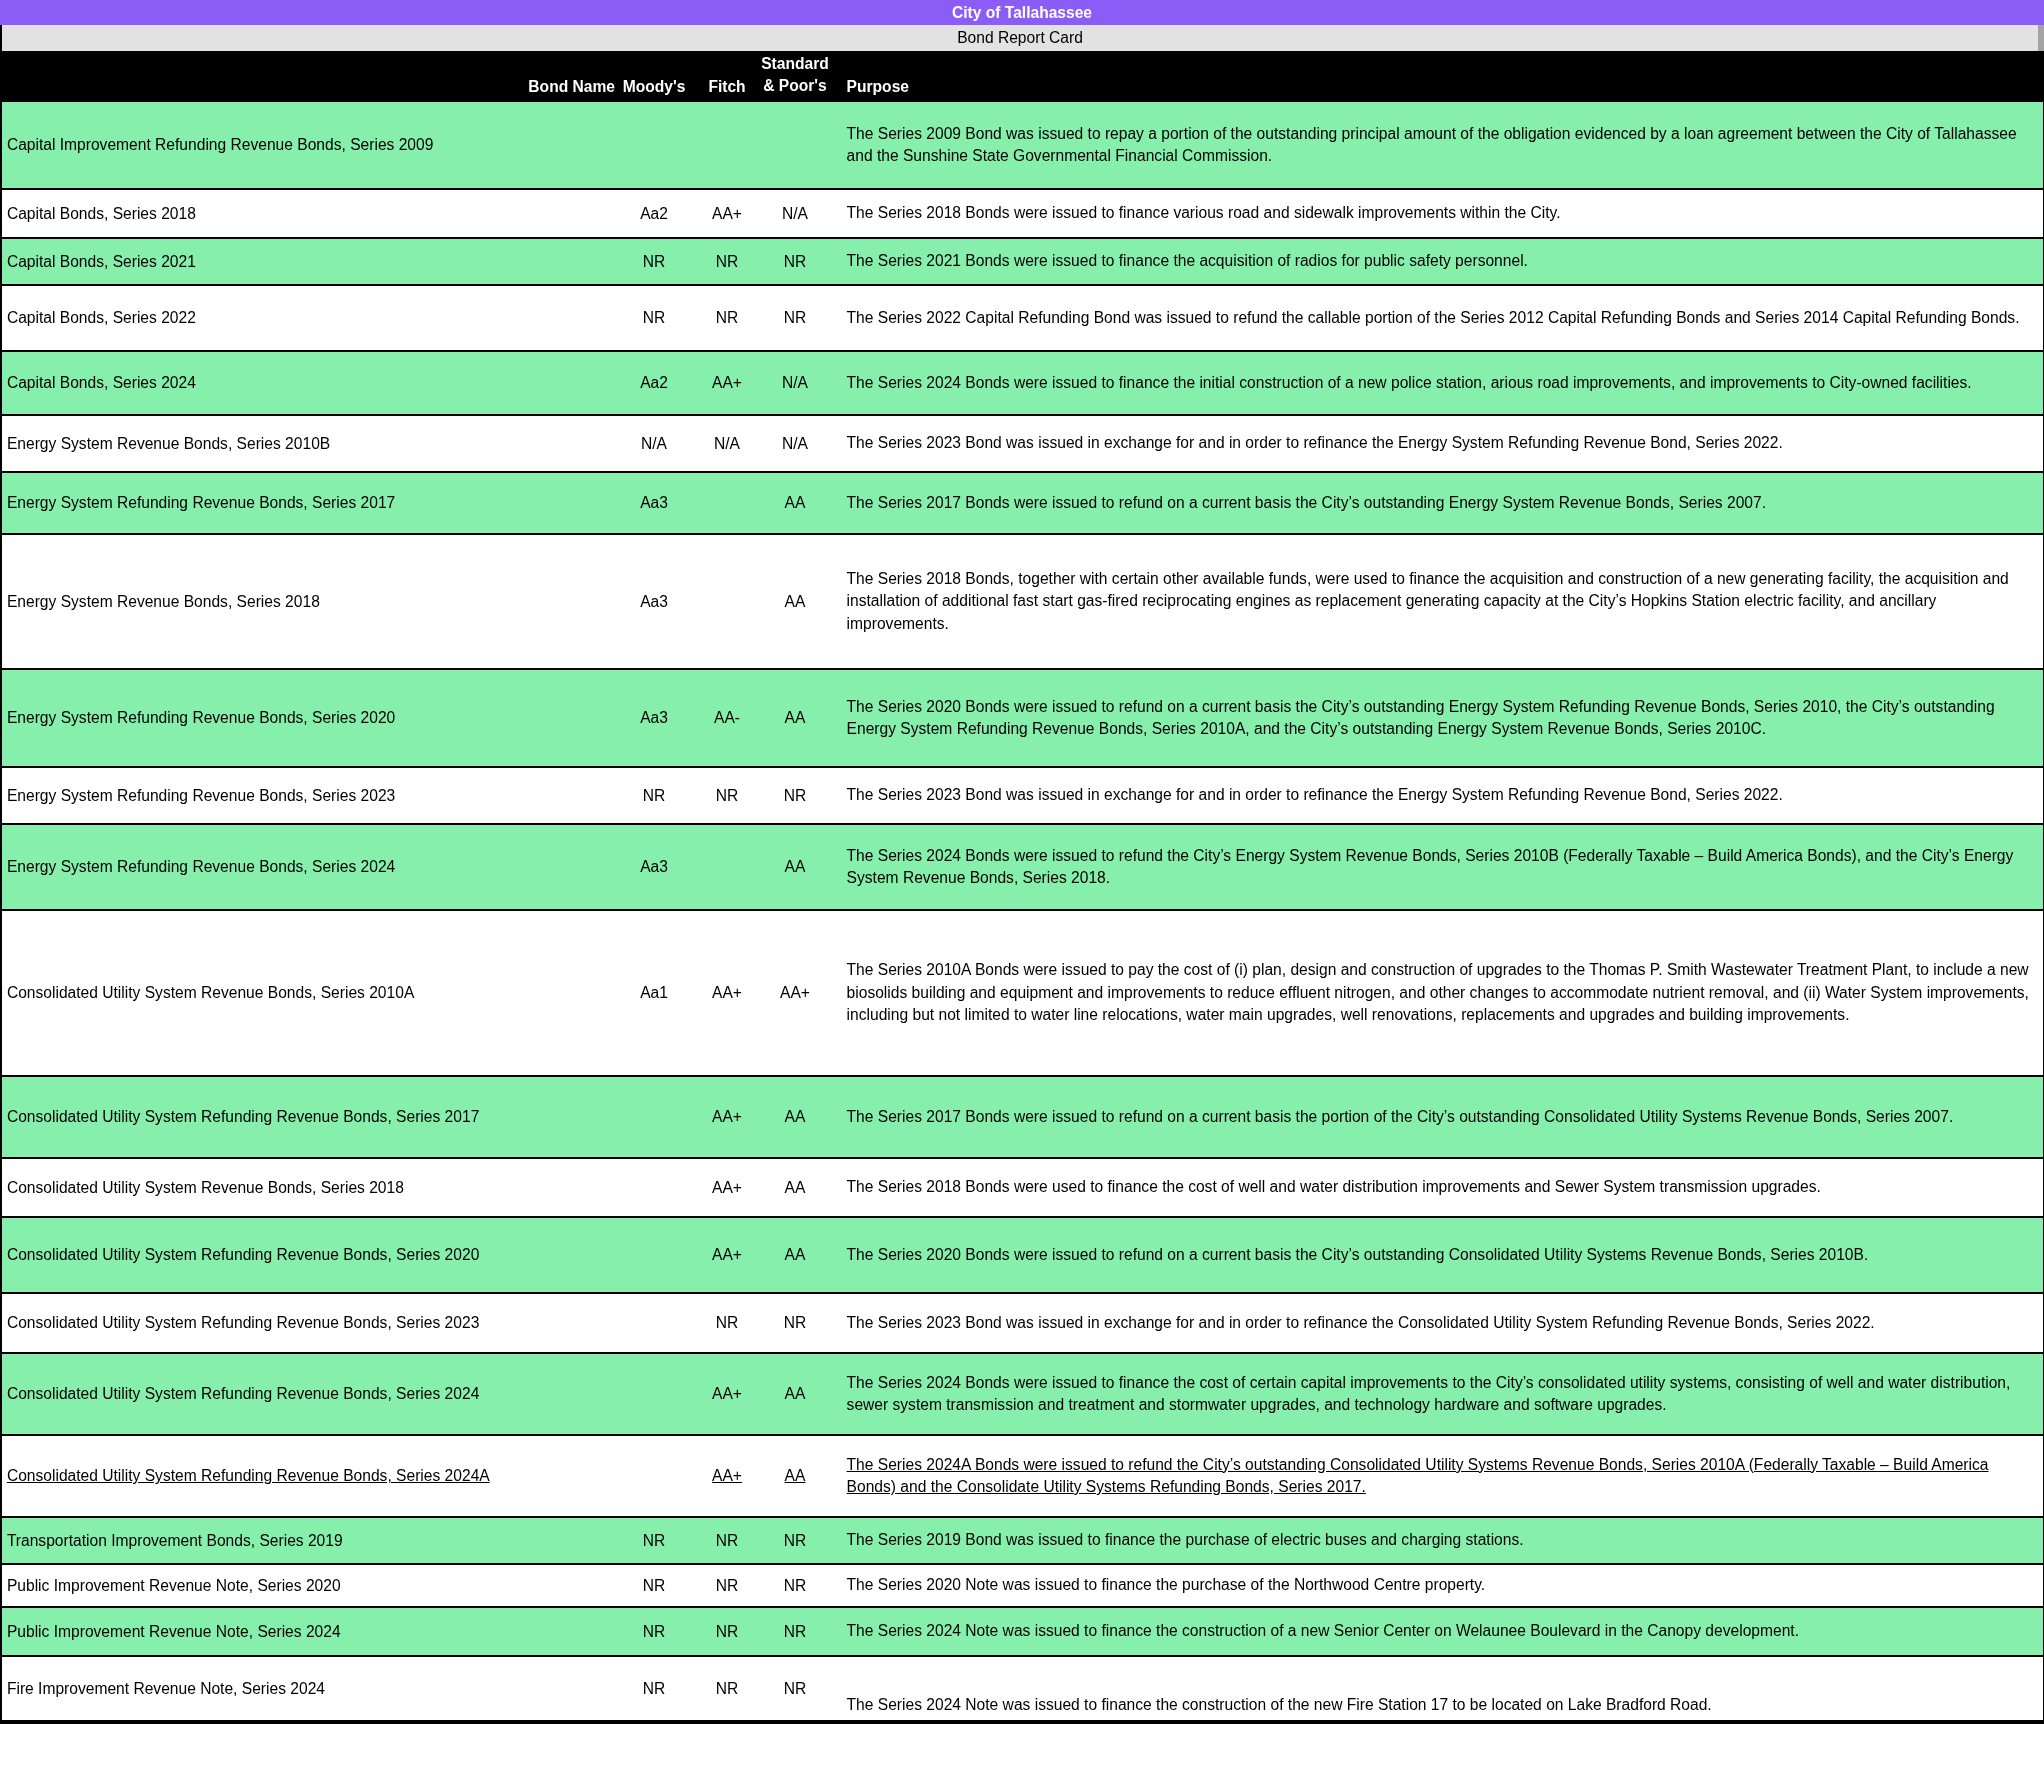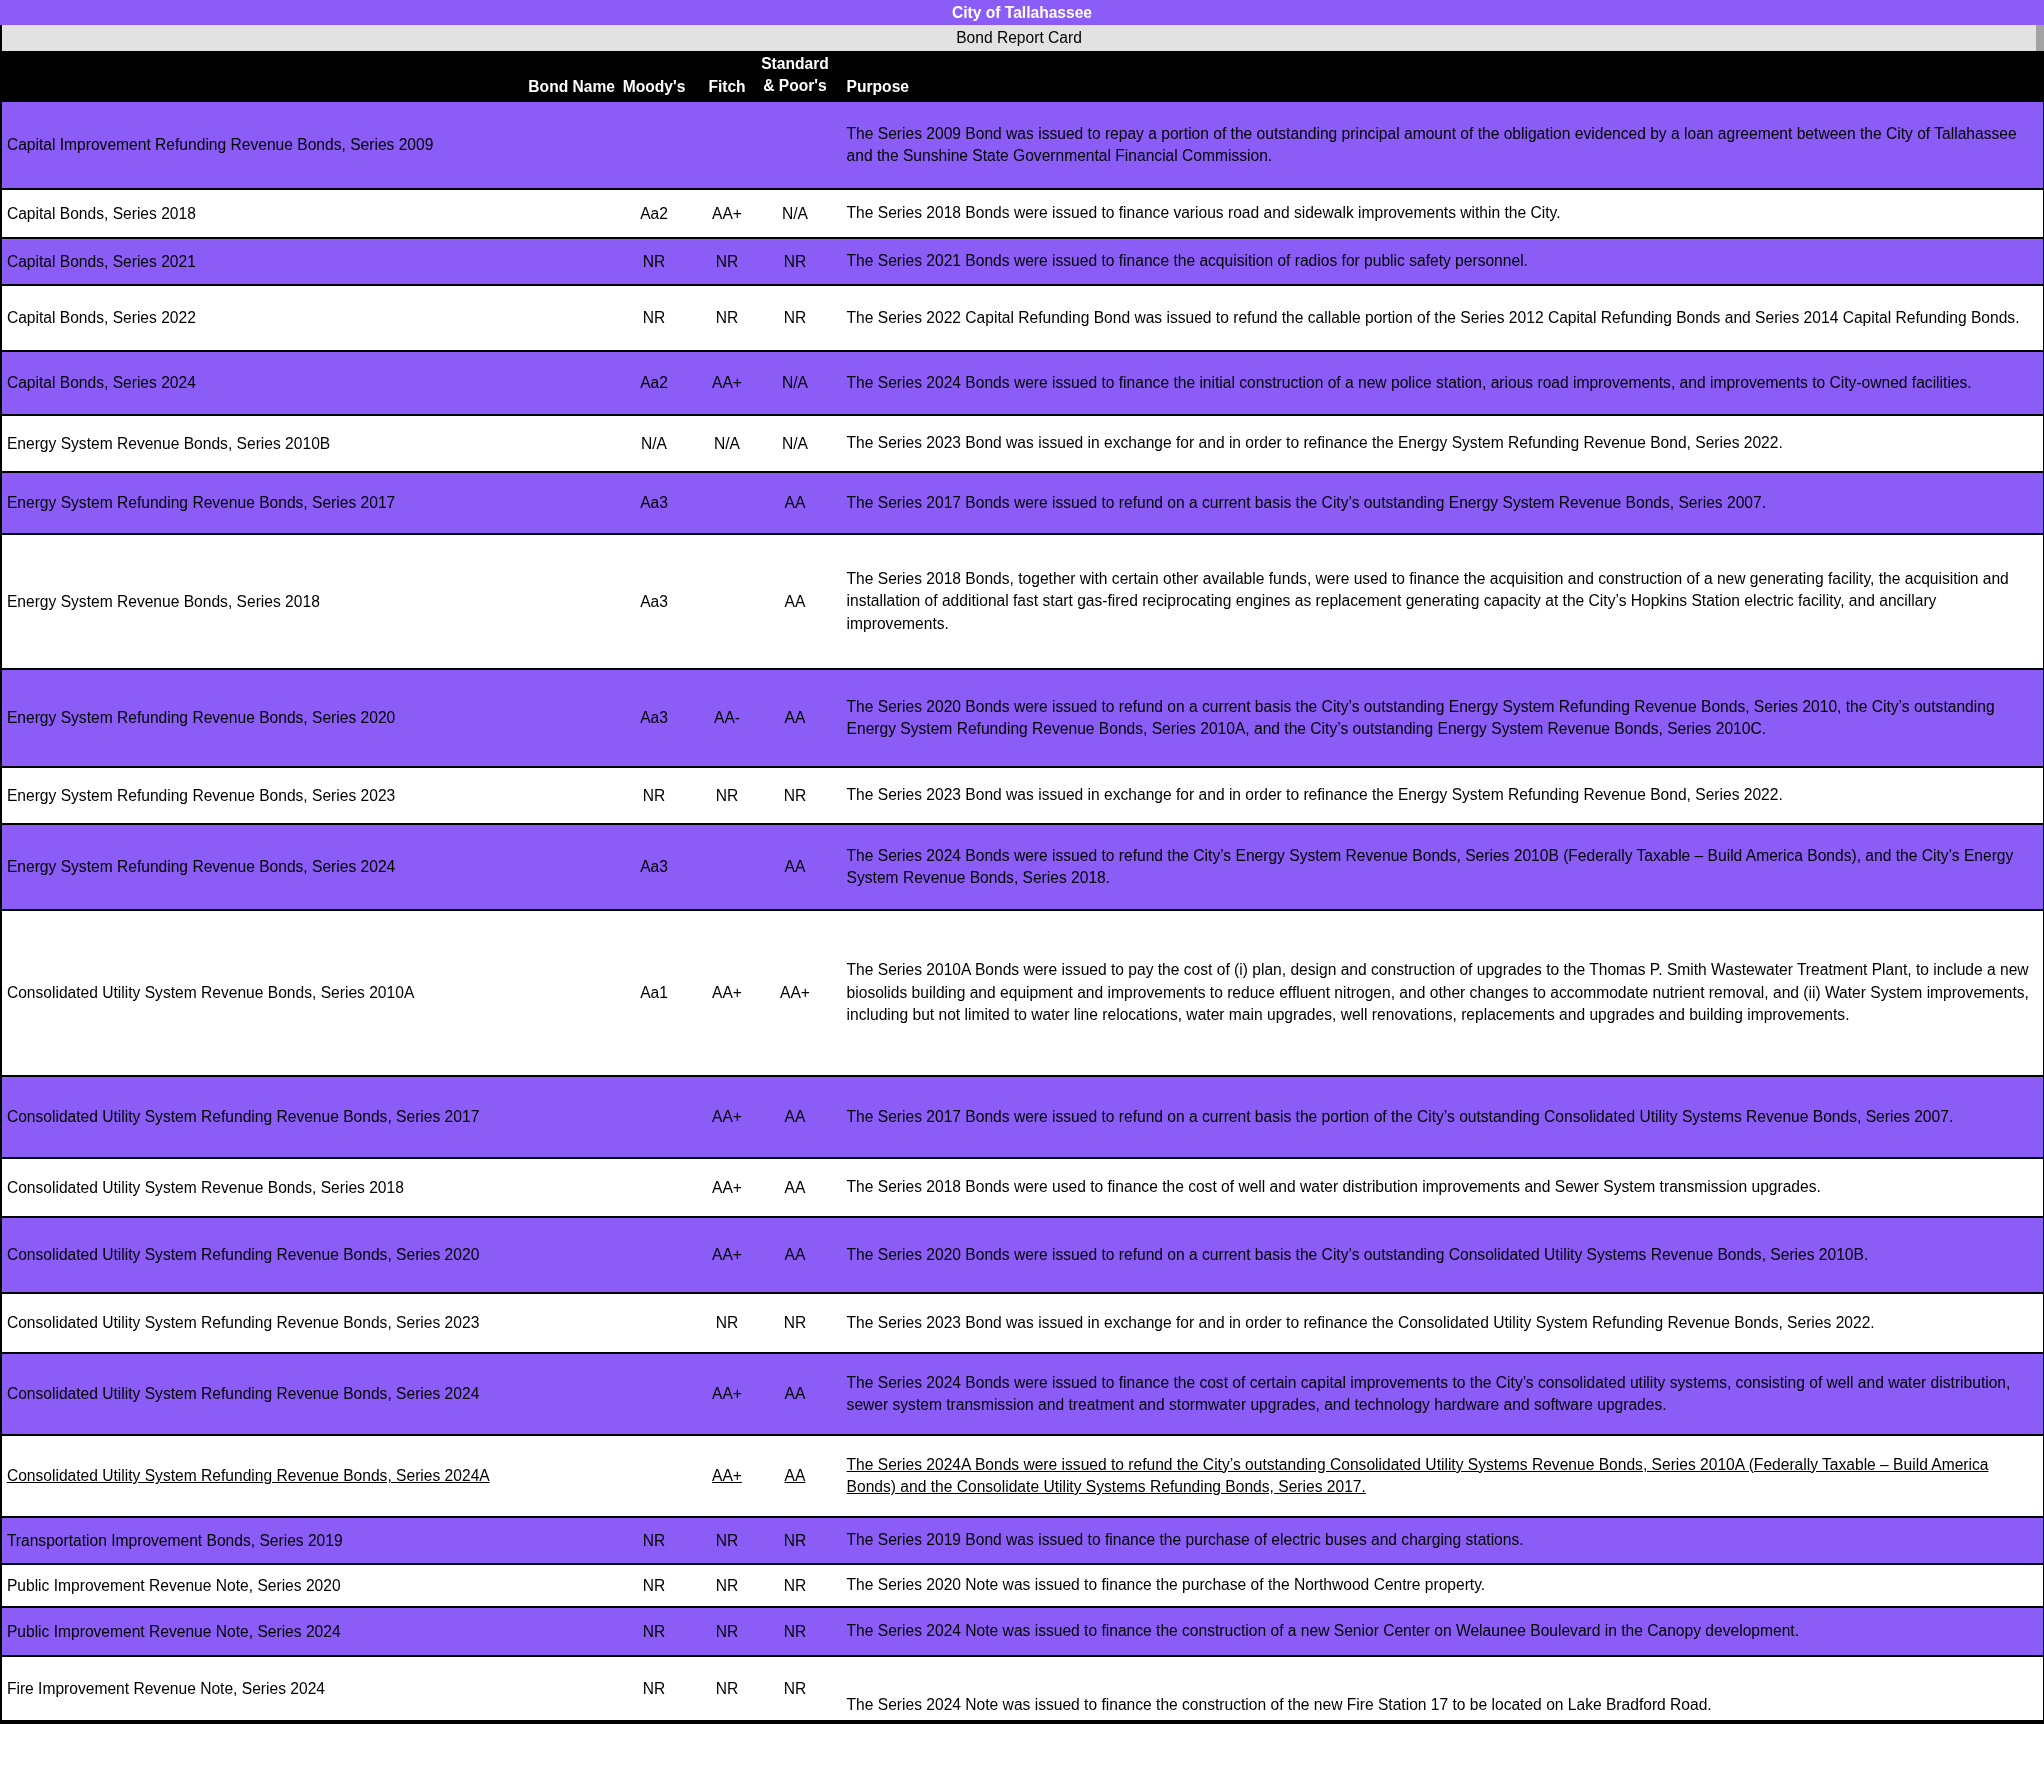--- a/index.html
+++ b/index.html
@@ -22,21 +22,21 @@
     text-align: center;
   }
   .subtitle-bar {
     height: 26px;
     background: #e2e2e2;
     color: #000;
     font-size: 15.6px;
     line-height: 26px;
     text-align: center;
     border-left: 2px solid #000;
-    border-right: 8px solid #a3a3a3;
+    border-right: 6px solid #a3a3a3;
     box-sizing: border-box;
   }
   table.bond-table {
     width: 2044px;
     table-layout: fixed;
     border-collapse: collapse;
     border-left: 2px solid #000;
     border-right: 2px solid #000;
     border-bottom: 4.9px solid #000;
     font-size: 15.6px;
@@ -53,21 +53,21 @@
     font-size: 15.6px;
   }
   thead th.c-name { text-align: right; padding-left: 4.9px; }
   thead th.c-rate { }
   thead th.c-purpose { text-align: left; padding-left: 17.6px; }
   thead .sp-stack div { line-height: 21.5px; }
   tbody tr {
     border-top: 2.9px solid #000;
     background: #ffffff;
   }
-  tbody tr.gray { background: #8b5cf6; }
+  tbody tr.gray { background: #86efac; }
   td.c-name {
     text-align: left;
     vertical-align: middle;
     padding-left: 4.9px;
     padding-right: 5.9px;
     line-height: 19.5px;
   }
   td.c-rate {
     text-align: center;
     vertical-align: middle;

